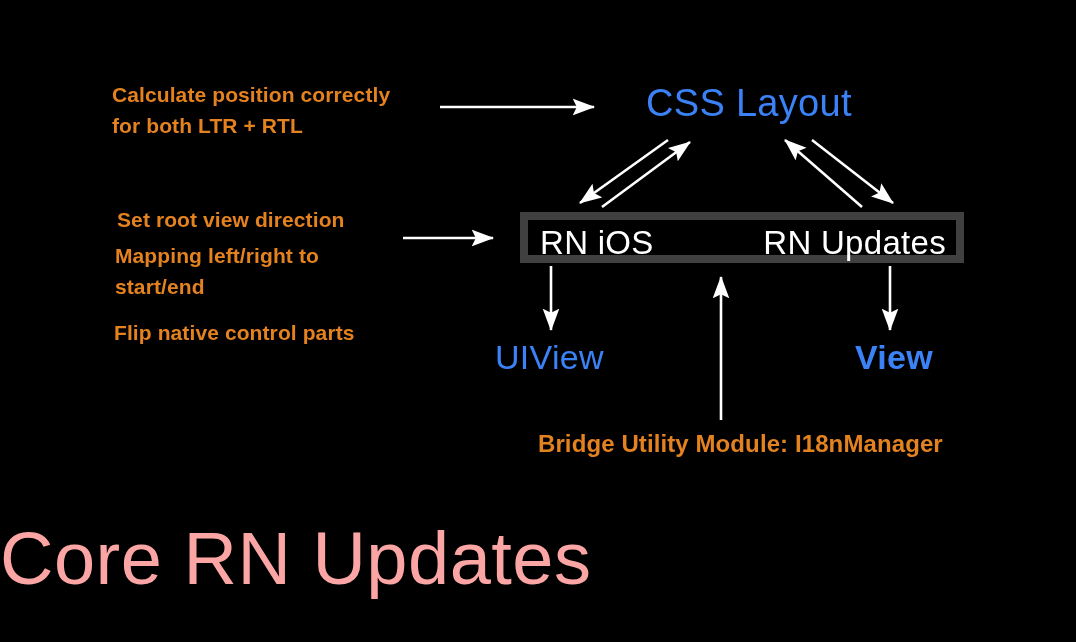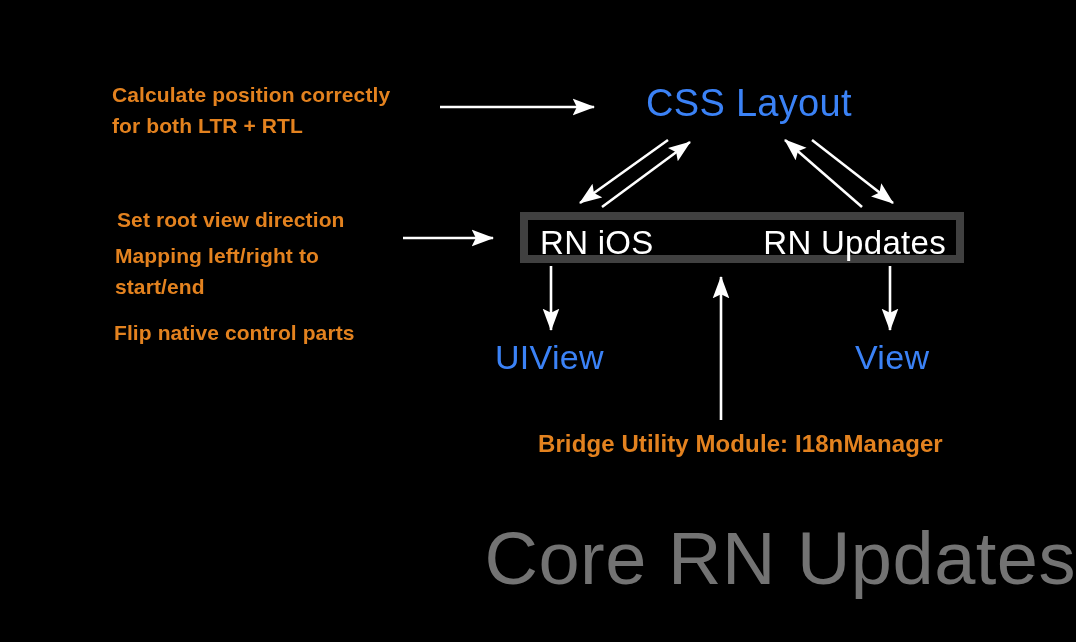--- a/index.html
+++ b/index.html
@@ -73,20 +73,21 @@
   }
   #node-uiview {
     left: 495px;
     top: 338px;
     font-size: 34px;
   }
   #node-view {
     left: 855px;
     top: 338px;
     font-size: 34px;
+    font-weight: bold;
   }
   #rn-box {
     position: absolute;
     left: 520px;
     top: 212px;
     width: 444px;
     height: 51px;
     border: 8px solid #404040;
     background: #000000;
     box-sizing: border-box;
@@ -104,22 +105,22 @@
     left: 12px;
   }
   #rn-android {
     right: 10px;
   }
   #slide-title {
     position: absolute;
     left: 0;
     top: 516px;
     width: 1076px;
-    text-align: right;
-    color: #737373;
+    text-align: left;
+    color: #fca5a5;
     font-size: 74px;
     font-weight: 300;
     letter-spacing: 0.5px;
     white-space: nowrap;
   }
 </style>
 </head>
 <body>
 
 <div id="slide">

